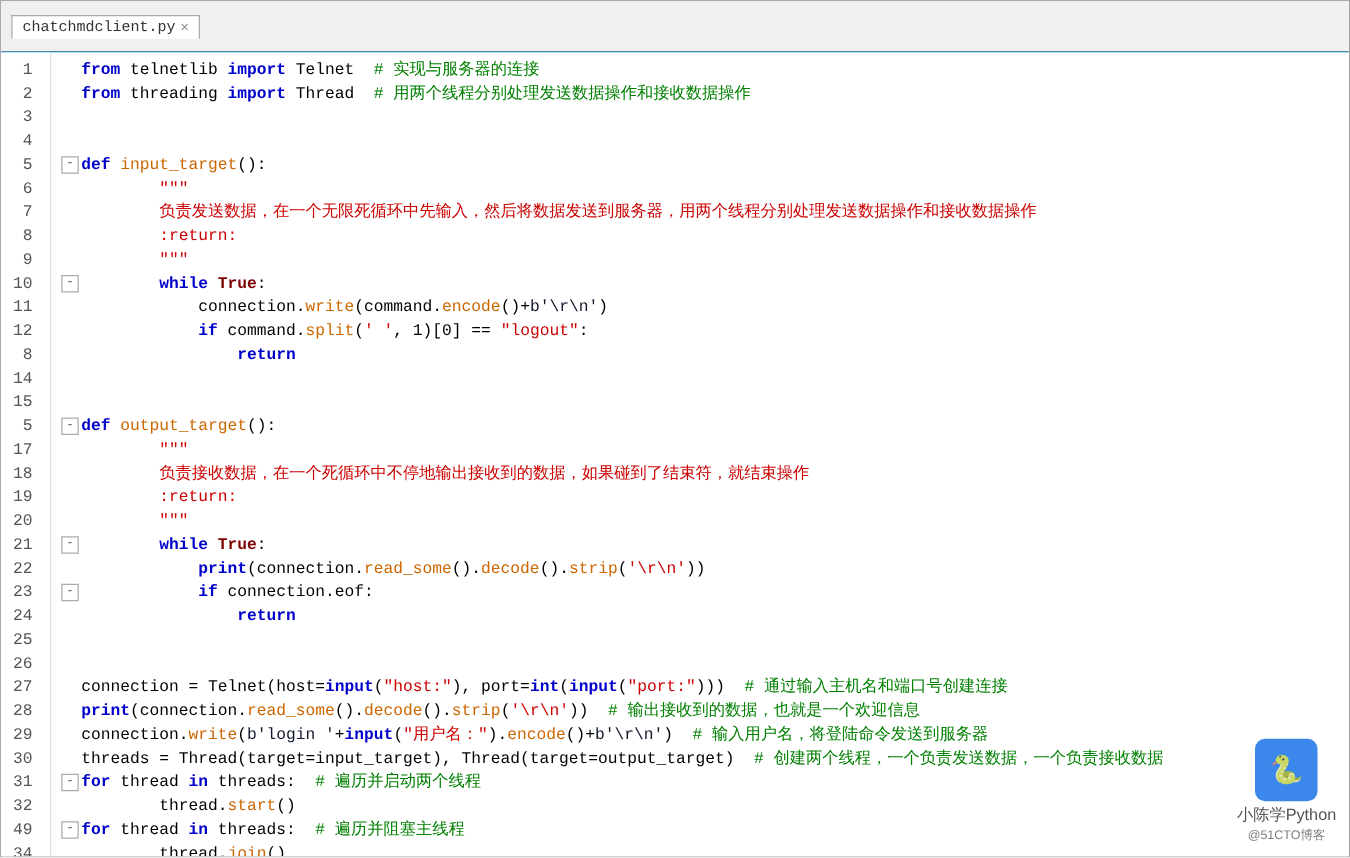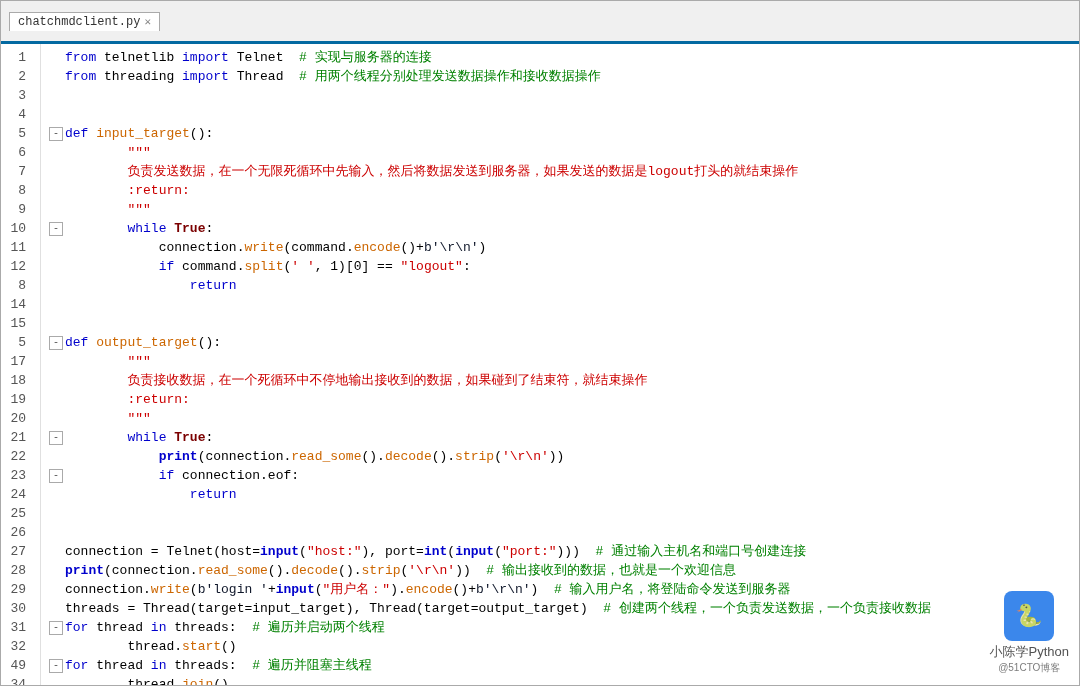--- a/index.html
+++ b/index.html
@@ -11,21 +11,21 @@
     }
     .window {
       width: 1080px;
       height: 686px;
       display: flex;
       flex-direction: column;
       border: 1px solid #aaa;
     }
     .title-bar {
       background: #f0f0f0;
-      border-bottom: 3px solid #0369a1;
+      border-bottom: 1px solid #0369a1;
       padding: 20px 8px;
       display: flex;
       align-items: center;
       height: 26px;
     }
     .tab {
       background: #fff;
       border: 1px solid #aaa;
       border-bottom: none;
       padding: 2px 8px;
@@ -93,21 +93,21 @@
     }
     .fold-spacer {
       display: inline-block;
       width: 16px;
       flex-shrink: 0;
     }
     .code-content {
       flex: 1;
     }
     
-    .kw { color: #0000cc; font-weight: normal; } 
+    .kw { color: #0000cc; font-weight: bold; } 
     .kw2 { color: #7b0000; font-weight: bold; } 
     .fn { color: #cc6600; } 
     .str { color: #cc0000; } 
     .cmt { color: #008000; } 
     .builtin { color: #0000cc; font-weight: bold; }
     .normal { color: #000000; }
     .docstr { color: #cc0000; }
     .bytes { color: #0f172a; }
     
     .watermark {
@@ -194,21 +194,21 @@
         <span class="line-number">34</span>
         <span class="line-number">35</span>
       </div>
     <div class="code-area" id="code-area">
         <div class="code-line"><span class="fold-spacer"></span><span class="code-content"><span class="kw">from</span><span class="normal"> telnetlib </span><span class="kw">import</span><span class="normal"> Telnet  </span><span class="cmt"># 实现与服务器的连接</span></span></div>
         <div class="code-line"><span class="fold-spacer"></span><span class="code-content"><span class="kw">from</span><span class="normal"> threading </span><span class="kw">import</span><span class="normal"> Thread  </span><span class="cmt"># 用两个线程分别处理发送数据操作和接收数据操作</span></span></div>
         <div class="code-line"><span class="fold-spacer"></span><span class="code-content"></span></div>
         <div class="code-line"><span class="fold-spacer"></span><span class="code-content"></span></div>
         <div class="code-line"><span class="fold-marker">-</span><span class="code-content"><span class="kw">def</span><span class="normal"> </span><span class="fn">input_target</span><span class="normal">():</span></span></div>
         <div class="code-line"><span class="fold-spacer"></span><span class="code-content">&nbsp;&nbsp;&nbsp;&nbsp;&nbsp;&nbsp;&nbsp;&nbsp;<span class="docstr">"""</span></span></div>
-        <div class="code-line"><span class="fold-spacer"></span><span class="code-content">&nbsp;&nbsp;&nbsp;&nbsp;&nbsp;&nbsp;&nbsp;&nbsp;<span class="docstr">负责发送数据，在一个无限死循环中先输入，然后将数据发送到服务器，如果发送的数据是logout打头的就结束操作</span></span></div>
+        <div class="code-line"><span class="fold-spacer"></span><span class="code-content">&nbsp;&nbsp;&nbsp;&nbsp;&nbsp;&nbsp;&nbsp;&nbsp;<span class="docstr">负责发送数据，在一个无限死循环中先输入，然后将数据发送到服务器，用两个线程分别处理发送数据操作和接收数据操作</span></span></div>
         <div class="code-line"><span class="fold-spacer"></span><span class="code-content">&nbsp;&nbsp;&nbsp;&nbsp;&nbsp;&nbsp;&nbsp;&nbsp;<span class="docstr">:return:</span></span></div>
         <div class="code-line"><span class="fold-spacer"></span><span class="code-content">&nbsp;&nbsp;&nbsp;&nbsp;&nbsp;&nbsp;&nbsp;&nbsp;<span class="docstr">"""</span></span></div>
         <div class="code-line"><span class="fold-marker">-</span><span class="code-content">&nbsp;&nbsp;&nbsp;&nbsp;&nbsp;&nbsp;&nbsp;&nbsp;<span class="kw">while</span><span class="normal"> </span><span class="kw2">True</span><span class="normal">:</span></span></div>
         <div class="code-line"><span class="fold-spacer"></span><span class="code-content">&nbsp;&nbsp;&nbsp;&nbsp;&nbsp;&nbsp;&nbsp;&nbsp;&nbsp;&nbsp;&nbsp;&nbsp;<span class="normal">connection.</span><span class="fn">write</span><span class="normal">(command.</span><span class="fn">encode</span><span class="normal">()</span><span class="normal">+</span><span class="bytes">b'\r\n'</span><span class="normal">)</span></span></div>
         <div class="code-line"><span class="fold-spacer"></span><span class="code-content">&nbsp;&nbsp;&nbsp;&nbsp;&nbsp;&nbsp;&nbsp;&nbsp;&nbsp;&nbsp;&nbsp;&nbsp;<span class="kw">if</span><span class="normal"> command.</span><span class="fn">split</span><span class="normal">(</span><span class="str">' '</span><span class="normal">, 1)[0] == </span><span class="str">"logout"</span><span class="normal">:</span></span></div>
         <div class="code-line"><span class="fold-spacer"></span><span class="code-content">&nbsp;&nbsp;&nbsp;&nbsp;&nbsp;&nbsp;&nbsp;&nbsp;&nbsp;&nbsp;&nbsp;&nbsp;&nbsp;&nbsp;&nbsp;&nbsp;<span class="kw">return</span></span></div>
         <div class="code-line"><span class="fold-spacer"></span><span class="code-content"></span></div>
         <div class="code-line"><span class="fold-spacer"></span><span class="code-content"></span></div>
         <div class="code-line"><span class="fold-marker">-</span><span class="code-content"><span class="kw">def</span><span class="normal"> </span><span class="fn">output_target</span><span class="normal">():</span></span></div>
         <div class="code-line"><span class="fold-spacer"></span><span class="code-content">&nbsp;&nbsp;&nbsp;&nbsp;&nbsp;&nbsp;&nbsp;&nbsp;<span class="docstr">"""</span></span></div>

